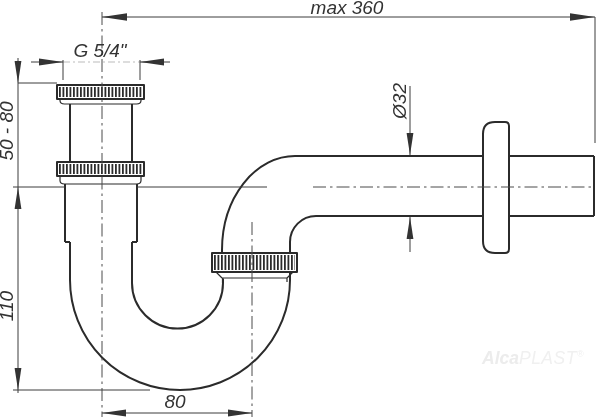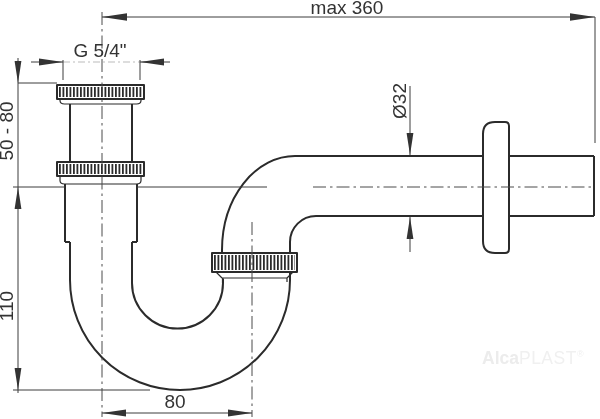--- a/index.html
+++ b/index.html
@@ -1,18 +1,18 @@
 <!DOCTYPE html>
 <html><head>
 <meta charset="utf-8">
 <style>
   html,body{margin:0;padding:0;background:#fff;}
   body{width:600px;height:419px;position:relative;overflow:hidden;
        font-family:"Liberation Sans",sans-serif;}
-  .stage{position:absolute;left:0;top:0;width:600px;height:325px;}
+  .stage{position:absolute;left:0;top:0;width:600px;height:325px;font-style:italic;}
   svg{display:block;}
   svg text{font-family:"Liberation Sans",sans-serif;font-size:19px;fill:#333;}
   .contour{stroke:#2b2b2b;stroke-width:2;fill:none;stroke-linejoin:round;}
   .contour-thin{stroke:#2b2b2b;stroke-width:1.2;fill:none;}
   .ribs{stroke:#2b2b2b;fill:none;stroke-dasharray:1.8 1.7;}
   .dim{stroke:#3c3c3c;stroke-width:1;fill:none;}
   .dim-faint{stroke:#aaaaaa;stroke-width:0.8;fill:none;stroke-dasharray:7 3 2 3;}
   .arrow{fill:#333;stroke:none;}
   .centerline{stroke:#4a4a4a;stroke-width:1;fill:none;stroke-dasharray:13 4 2.5 4;}
   .flange{fill:#ffffff;stroke:#2b2b2b;stroke-width:2;}

